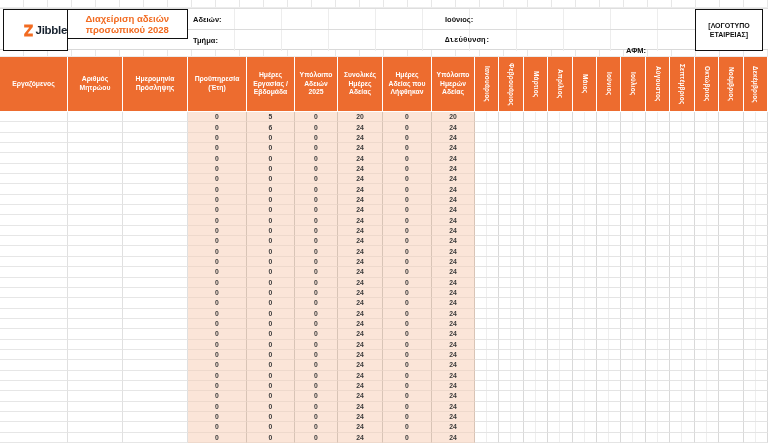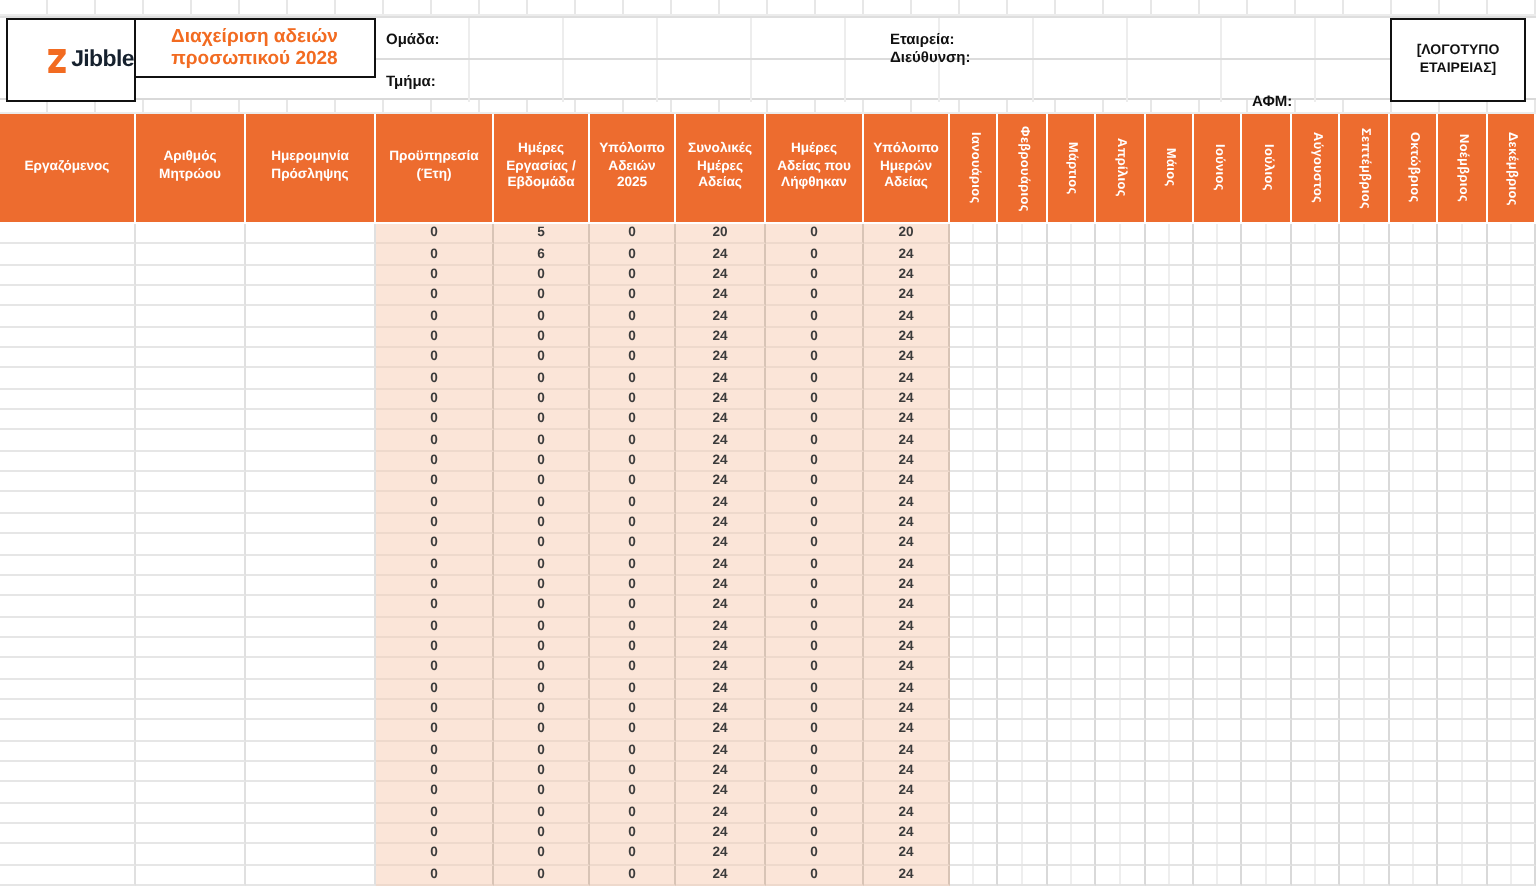--- a/index.html
+++ b/index.html
@@ -69,24 +69,24 @@
       <span id="logo-text">Jibble</span>
     </div>
 
     <div id="title-cell">
       <div>
         <div>Διαχείριση αδειών</div>
         <div>προσωπικού 2028</div>
       </div>
     </div>
 
-    <span class="meta-label" style="left:193px; top:6px;">Ομάδα:</span>
+    <span class="meta-label" style="left:193px; top:6px;">Αδειών:</span>
     <span class="meta-label" style="left:193px; top:27px;">Τμήμα:</span>
-    <span class="meta-label" style="left:445px; top:6px;">Εταιρεία:</span>
-    <span class="meta-label" style="left:445px; top:15px;">Διεύθυνση:</span>
+    <span class="meta-label" style="left:445px; top:6px;">Ιούνιος:</span>
+    <span class="meta-label" style="left:445px; top:27px;font-family:Liberation Mono, monospace;">Διεύθυνση:</span>
     <span class="meta-label" style="left:626px; top:6px;margin-top:31px;">ΑΦΜ:</span>
 
     <span class="meta-value" style="left:228px; top:2px;  width:200px;"></span>
     <span class="meta-value" style="left:228px; top:23px; width:200px;"></span>
     <span class="meta-value" style="left:485px; top:2px;  width:130px;"></span>
     <span class="meta-value" style="left:485px; top:23px; width:130px;"></span>
     <span class="meta-value" style="left:650px; top:2px;  width:40px;"></span>
 
     <div id="logo-box">
       <div>

